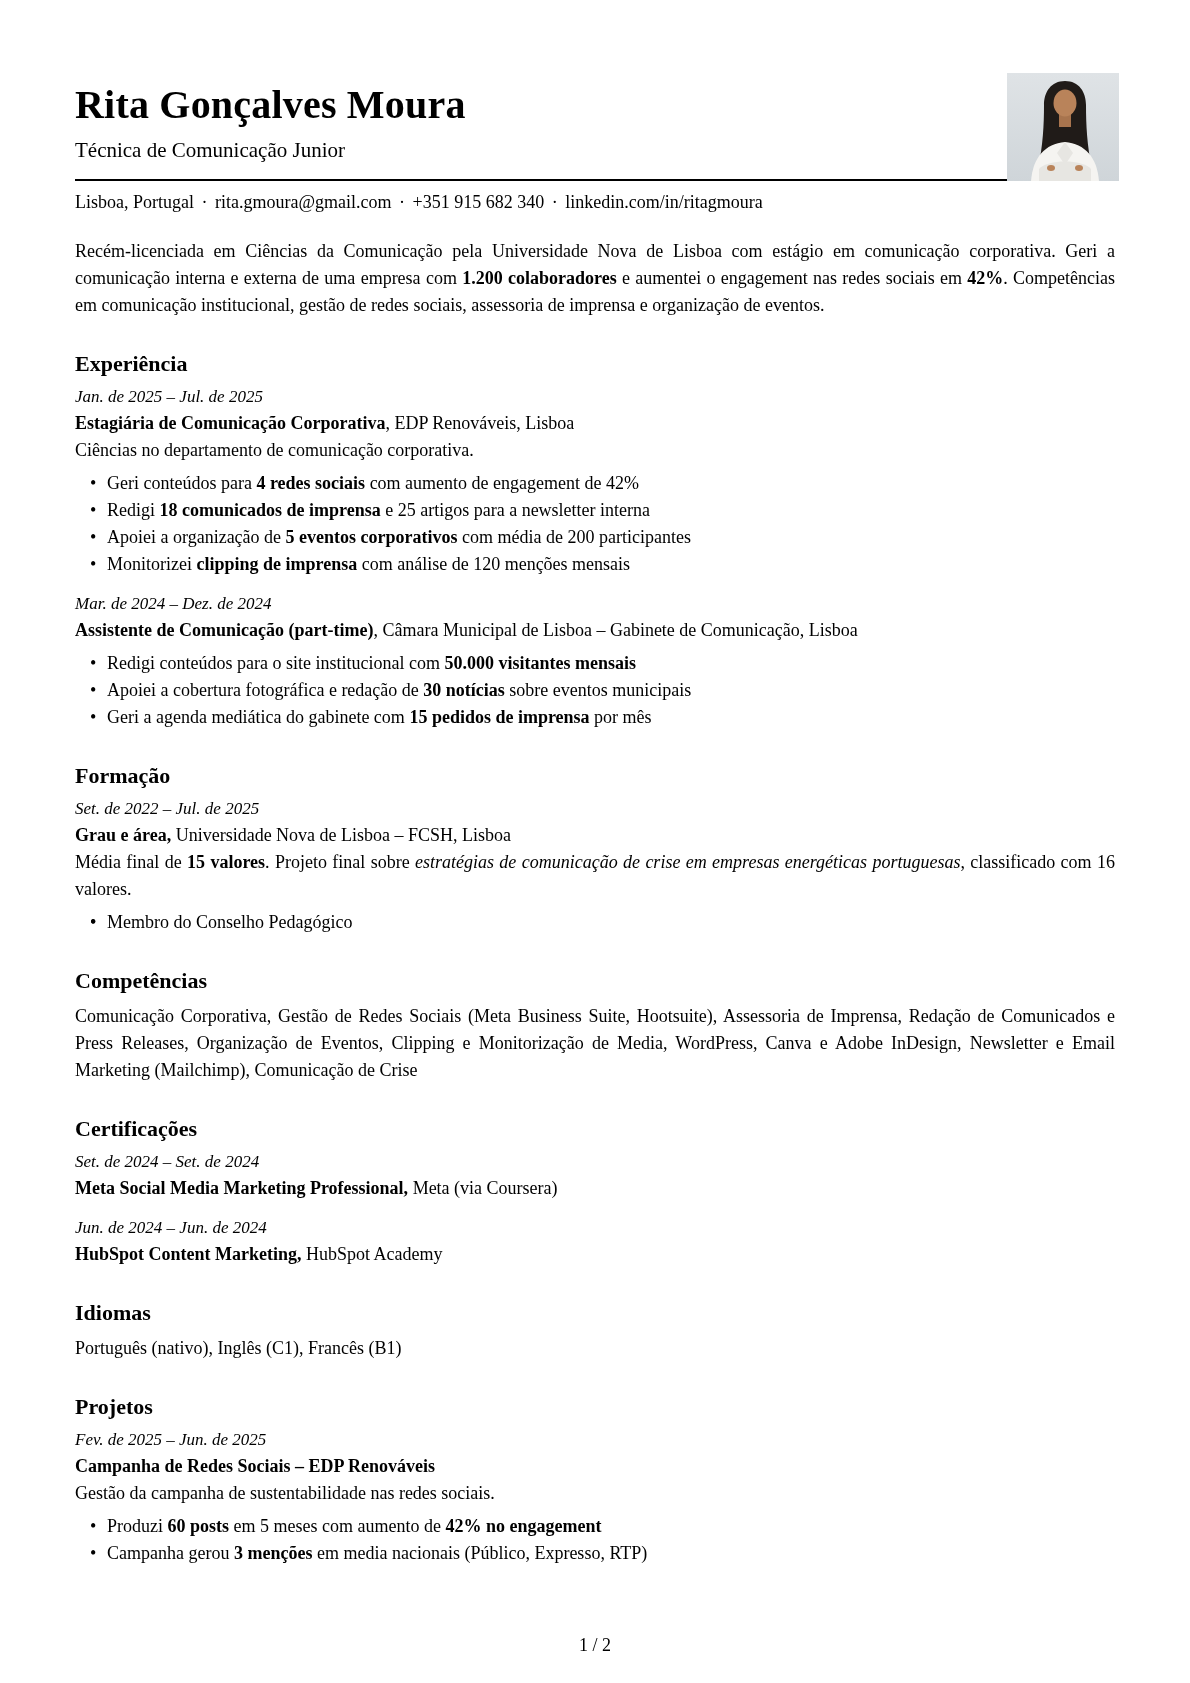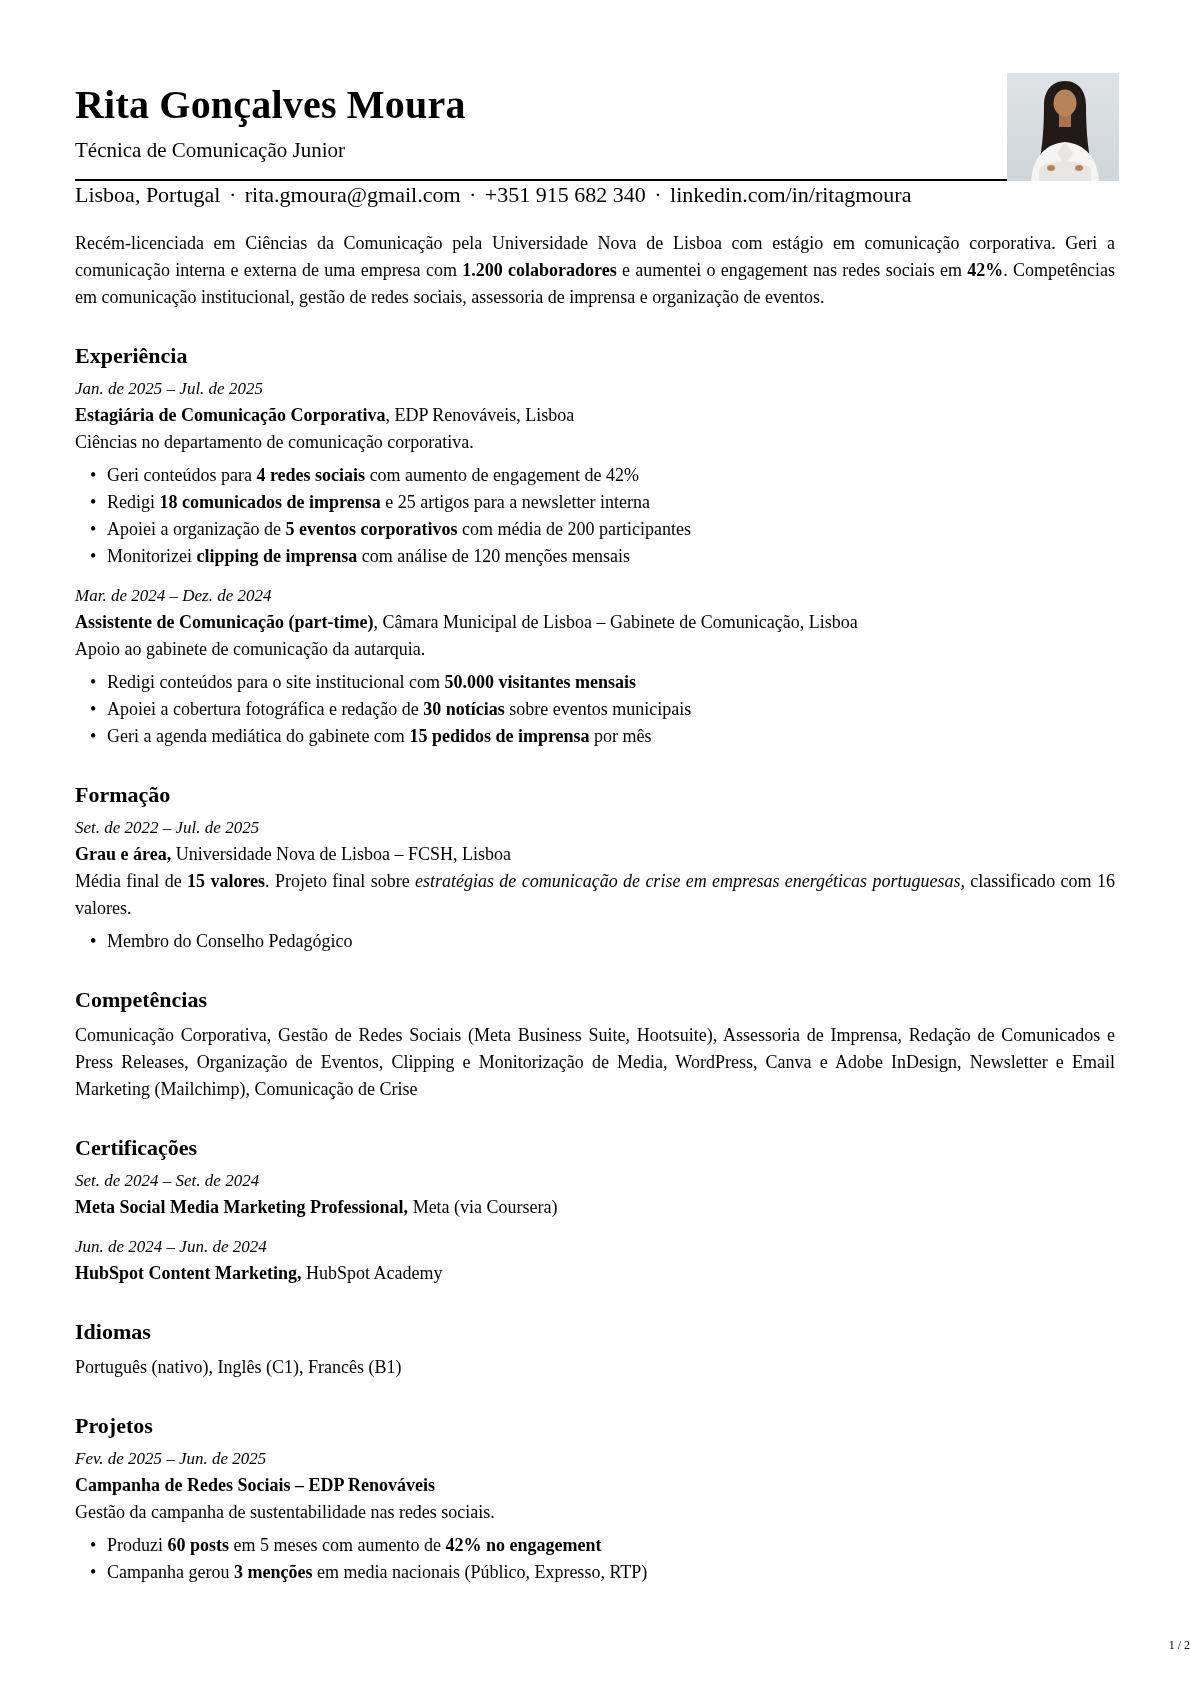--- a/index.html
+++ b/index.html
@@ -16,21 +16,21 @@
 
   
   .header { position:relative; }
   .name { font-size:40px; line-height:48px; font-weight:bold; letter-spacing:.2px; }
   .job-title { font-size:21px; line-height:28px; margin-top:7px; }
   .photo {
     position:absolute; top:-8px; right:-4px;
     width:112px; height:108px; display:block;
   }
   .rule { border:none; border-top:2px solid #000; margin-top:15px; }
-  .contact { font-size:22px; }
+  .contact { margin-top:8px; font-size:18px; }
   .sep { padding:0 3px; }
 
   .summary { margin-top:22px; text-align:justify; }
 
   .b { font-weight:bold; }
   .i { font-style:italic; }
 
   
   .section { margin-top:30px; }
   .section-heading { font-size:22px; line-height:29px; font-weight:bold; }
@@ -41,21 +41,21 @@
   .entry-date { font-size:17px; line-height:26px; font-style:italic; }
   .entry-title { text-align:justify; }
   .entry-desc { text-align:justify; }
 
   .bullets { list-style:none; margin-top:6px; margin-left:15px; }
   .bullets li { position:relative; padding-left:17px; text-align:justify; }
   .marker { position:absolute; left:0; top:0; }
 
   .footer {
     position:absolute; bottom:28px; left:0; width:100%;
-    text-align:right; font-size:12px; line-height:20px;
+    text-align:center; font-size:18px; line-height:20px;
   }
 </style>
 </head>
 <body>
 
 <div class="page">
 
   <div class="header">
     <h1 class="name">Rita Gonçalves Moura</h1>
     <p class="job-title">Técnica de Comunicação Junior</p>
@@ -102,21 +102,20 @@
           <ul class="bullets">
             <li><span class="marker">•</span><span class="bullet-text"><span>Geri conteúdos para </span><span class="b">4 redes sociais</span><span> com aumento de engagement de 42%</span></span></li>
             <li><span class="marker">•</span><span class="bullet-text"><span>Redigi </span><span class="b">18 comunicados de imprensa</span><span> e 25 artigos para a newsletter interna</span></span></li>
             <li><span class="marker">•</span><span class="bullet-text"><span>Apoiei a organização de </span><span class="b">5 eventos corporativos</span><span> com média de 200 participantes</span></span></li>
             <li><span class="marker">•</span><span class="bullet-text"><span>Monitorizei </span><span class="b">clipping de imprensa</span><span> com análise de 120 menções mensais</span></span></li>
           </ul>
         </div>
         <div class="entry">
           <p class="entry-date">Mar. de 2024 – Dez. de 2024</p>
           <p class="entry-title"><span class="b">Assistente de Comunicação (part-time)</span><span>, Câmara Municipal de Lisboa – Gabinete de Comunicação, Lisboa</span></p>
-          <p class="entry-desc"><span>Apoio ao gabinete de comunicação da autarquia.</span></p>
           <ul class="bullets">
             <li><span class="marker">•</span><span class="bullet-text"><span>Redigi conteúdos para o site institucional com </span><span class="b">50.000 visitantes mensais</span></span></li>
             <li><span class="marker">•</span><span class="bullet-text"><span>Apoiei a cobertura fotográfica e redação de </span><span class="b">30 notícias</span><span> sobre eventos municipais</span></span></li>
             <li><span class="marker">•</span><span class="bullet-text"><span>Geri a agenda mediática do gabinete com </span><span class="b">15 pedidos de imprensa</span><span> por mês</span></span></li>
           </ul>
         </div>
       </section>
       <section class="section">
         <h2 class="section-heading">Formação</h2>
         <div class="entry">

